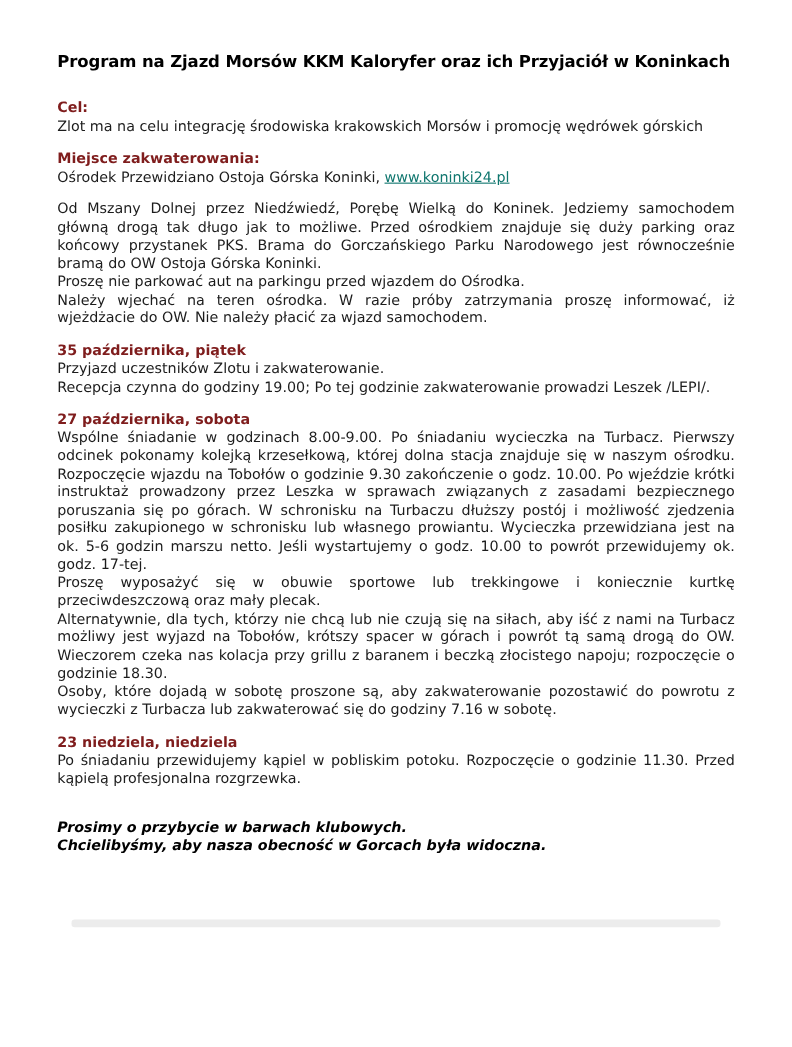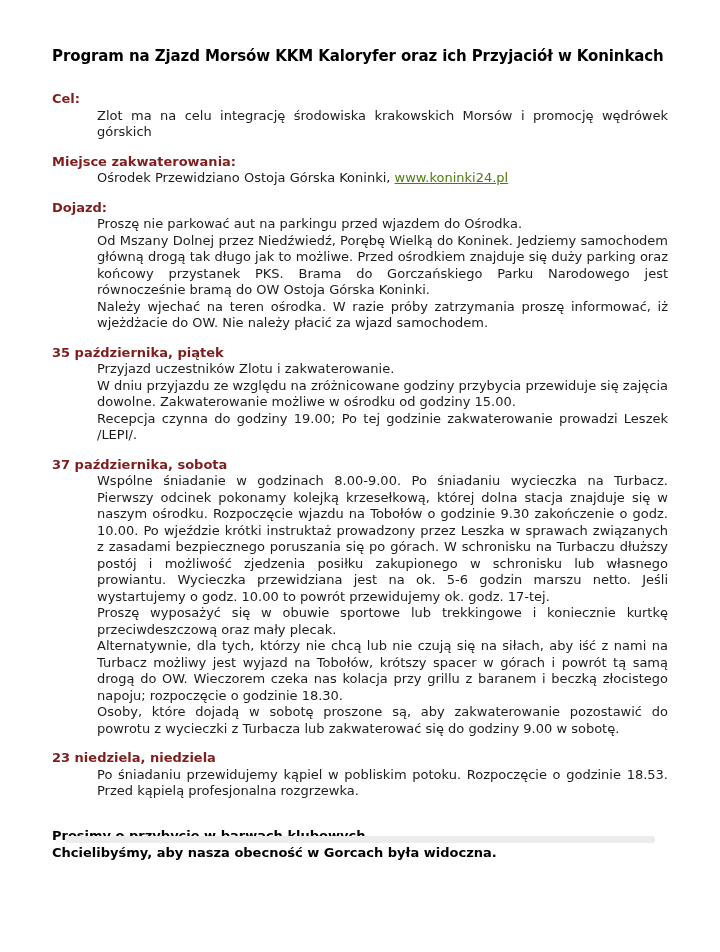--- a/index.html
+++ b/index.html
@@ -30,35 +30,35 @@
   }
   .section { margin: 0 0 13px 0; }
   .section-heading {
     margin: 0;
     font-size: 13px;
     font-weight: bold;
     color: #7f1d1d;
     line-height: 16.5px;
   }
   .section-body {
-    margin-left: 45px;
     text-align: justify;
   }
   .section-body p {
     margin: 0;
     font-size: 13px;
     line-height: 16.5px;
     hyphens: none;
   }
   a.doc-link {
     text-decoration: underline;
     cursor: pointer;
   }
   .closing {
     margin-top: 27px;
+    font-style: italic;
   }
   .closing p {
     margin: 0;
     font-size: 13px;
     font-weight: bold;
     color: #000000;
     line-height: 17px;
   }
   .page-bottom-divider {
     position: absolute;
@@ -80,56 +80,54 @@
   <div class="section">
     <h2 class="section-heading">Cel:</h2>
     <div class="section-body">
       <p>Zlot ma na celu integrację środowiska krakowskich Morsów i promocję wędrówek górskich</p>
     </div>
   </div>
 
   <div class="section">
     <h2 class="section-heading">Miejsce zakwaterowania:</h2>
     <div class="section-body">
-      <p><span>Ośrodek Przewidziano Ostoja Górska Koninki, </span><a class="doc-link" href="#" style="color: #4d7c0f;">www.koninki24.pl</a></p>
+      <p><span>Ośrodek Przewidziano Ostoja Górska Koninki, </span><a class="doc-link" href="#" style="color: #0f766e;">www.koninki24.pl</a></p>
     </div>
   </div>
 
   <div class="section">
-    <h2 class="section-heading">Dojazd:</h2>
     <div class="section-body">
+      <p>Od Mszany Dolnej przez Niedźwiedź, Porębę Wielką do Koninek. Jedziemy samochodem główną drogą tak długo jak to możliwe. Przed ośrodkiem znajduje się duży parking oraz końcowy przystanek PKS. Brama do Gorczańskiego Parku Narodowego jest równocześnie bramą do OW Ostoja Górska Koninki.</p>
       <p>Proszę nie parkować aut na parkingu przed wjazdem do Ośrodka.</p>
-      <p>Od Mszany Dolnej przez Niedźwiedź, Porębę Wielką do Koninek. Jedziemy samochodem główną drogą tak długo jak to możliwe. Przed ośrodkiem znajduje się duży parking oraz końcowy przystanek PKS. Brama do Gorczańskiego Parku Narodowego jest równocześnie bramą do OW Ostoja Górska Koninki.</p>
       <p>Należy wjechać na teren ośrodka. W razie próby zatrzymania proszę informować, iż wjeżdżacie do OW. Nie należy płacić za wjazd samochodem.</p>
     </div>
   </div>
 
   <div class="section">
     <h2 class="section-heading">35 października, piątek</h2>
     <div class="section-body">
       <p>Przyjazd uczestników Zlotu i zakwaterowanie.</p>
-      <p>W dniu przyjazdu ze względu na zróżnicowane godziny przybycia przewiduje się zajęcia dowolne. Zakwaterowanie możliwe w ośrodku od godziny 15.00.</p>
       <p>Recepcja czynna do godziny 19.00; Po tej godzinie zakwaterowanie prowadzi Leszek /LEPI/.</p>
     </div>
   </div>
 
   <div class="section">
-    <h2 class="section-heading">37 października, sobota</h2>
+    <h2 class="section-heading">27 października, sobota</h2>
     <div class="section-body">
       <p>Wspólne śniadanie w godzinach 8.00-9.00. Po śniadaniu wycieczka na Turbacz. Pierwszy odcinek pokonamy kolejką krzesełkową, której dolna stacja znajduje się w naszym ośrodku. Rozpoczęcie wjazdu na Tobołów o godzinie 9.30 zakończenie o godz. 10.00. Po wjeździe krótki instruktaż prowadzony przez Leszka w sprawach związanych z zasadami bezpiecznego poruszania się po górach. W schronisku na Turbaczu dłuższy postój i możliwość zjedzenia posiłku zakupionego w schronisku lub własnego prowiantu. Wycieczka przewidziana jest na ok. 5-6 godzin marszu netto. Jeśli wystartujemy o godz. 10.00 to powrót przewidujemy ok. godz. 17-tej.</p>
       <p>Proszę wyposażyć się w obuwie sportowe lub trekkingowe i koniecznie kurtkę przeciwdeszczową oraz mały plecak.</p>
       <p>Alternatywnie, dla tych, którzy nie chcą lub nie czują się na siłach, aby iść z nami na Turbacz możliwy jest wyjazd na Tobołów, krótszy spacer w górach i powrót tą samą drogą do OW. Wieczorem czeka nas kolacja przy grillu z baranem i beczką złocistego napoju; rozpoczęcie o godzinie 18.30.</p>
-      <p>Osoby, które dojadą w sobotę proszone są, aby zakwaterowanie pozostawić do powrotu z wycieczki z Turbacza lub zakwaterować się do godziny 9.00 w sobotę.</p>
+      <p>Osoby, które dojadą w sobotę proszone są, aby zakwaterowanie pozostawić do powrotu z wycieczki z Turbacza lub zakwaterować się do godziny 7.16 w sobotę.</p>
     </div>
   </div>
 
   <div class="section">
     <h2 class="section-heading">23 niedziela, niedziela</h2>
     <div class="section-body">
-      <p>Po śniadaniu przewidujemy kąpiel w pobliskim potoku. Rozpoczęcie o godzinie 18.53. Przed kąpielą profesjonalna rozgrzewka.</p>
+      <p>Po śniadaniu przewidujemy kąpiel w pobliskim potoku. Rozpoczęcie o godzinie 11.30. Przed kąpielą profesjonalna rozgrzewka.</p>
     </div>
   </div>
 
   <div class="closing">
     <p>Prosimy o przybycie w barwach klubowych.</p>
     <p>Chcielibyśmy, aby nasza obecność w Gorcach była widoczna.</p>
   </div>
 
   <div class="page-bottom-divider"></div>
 

